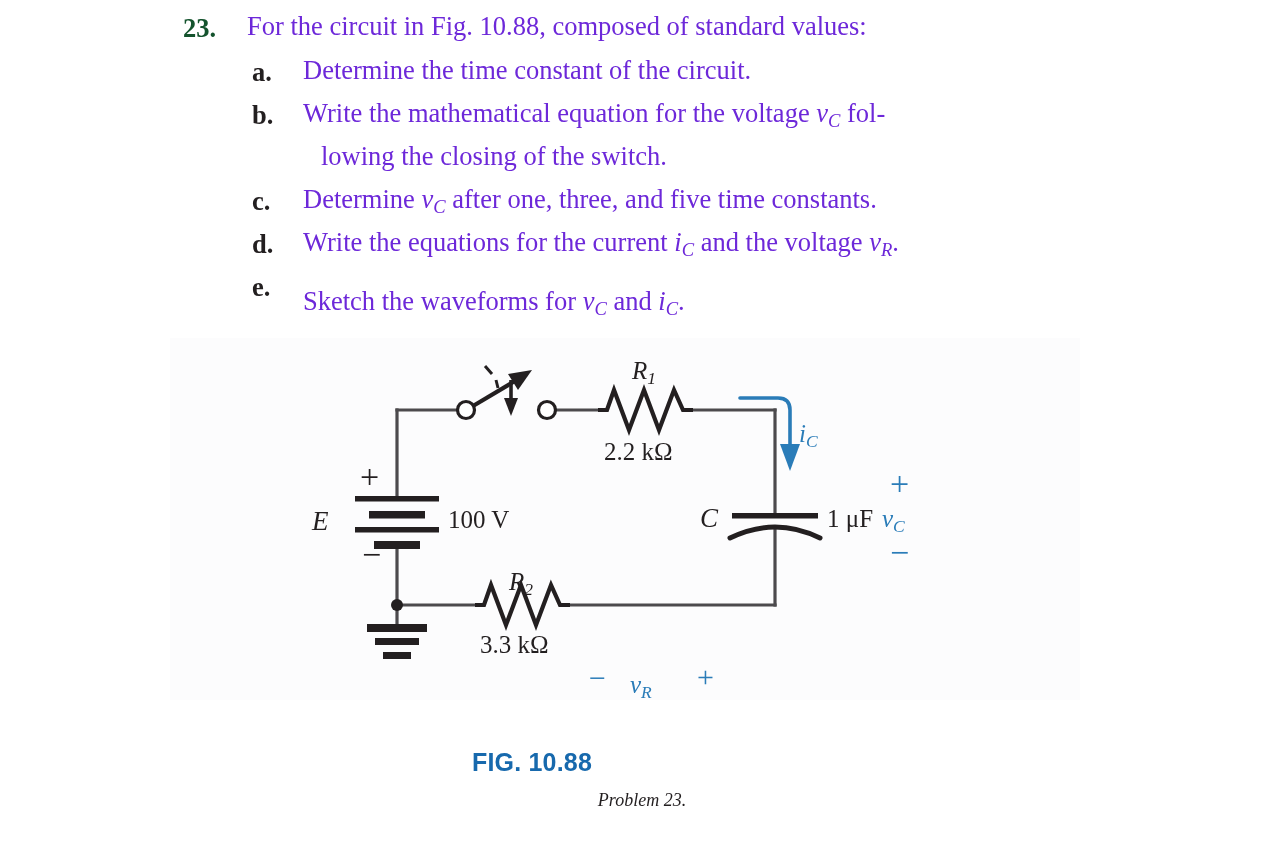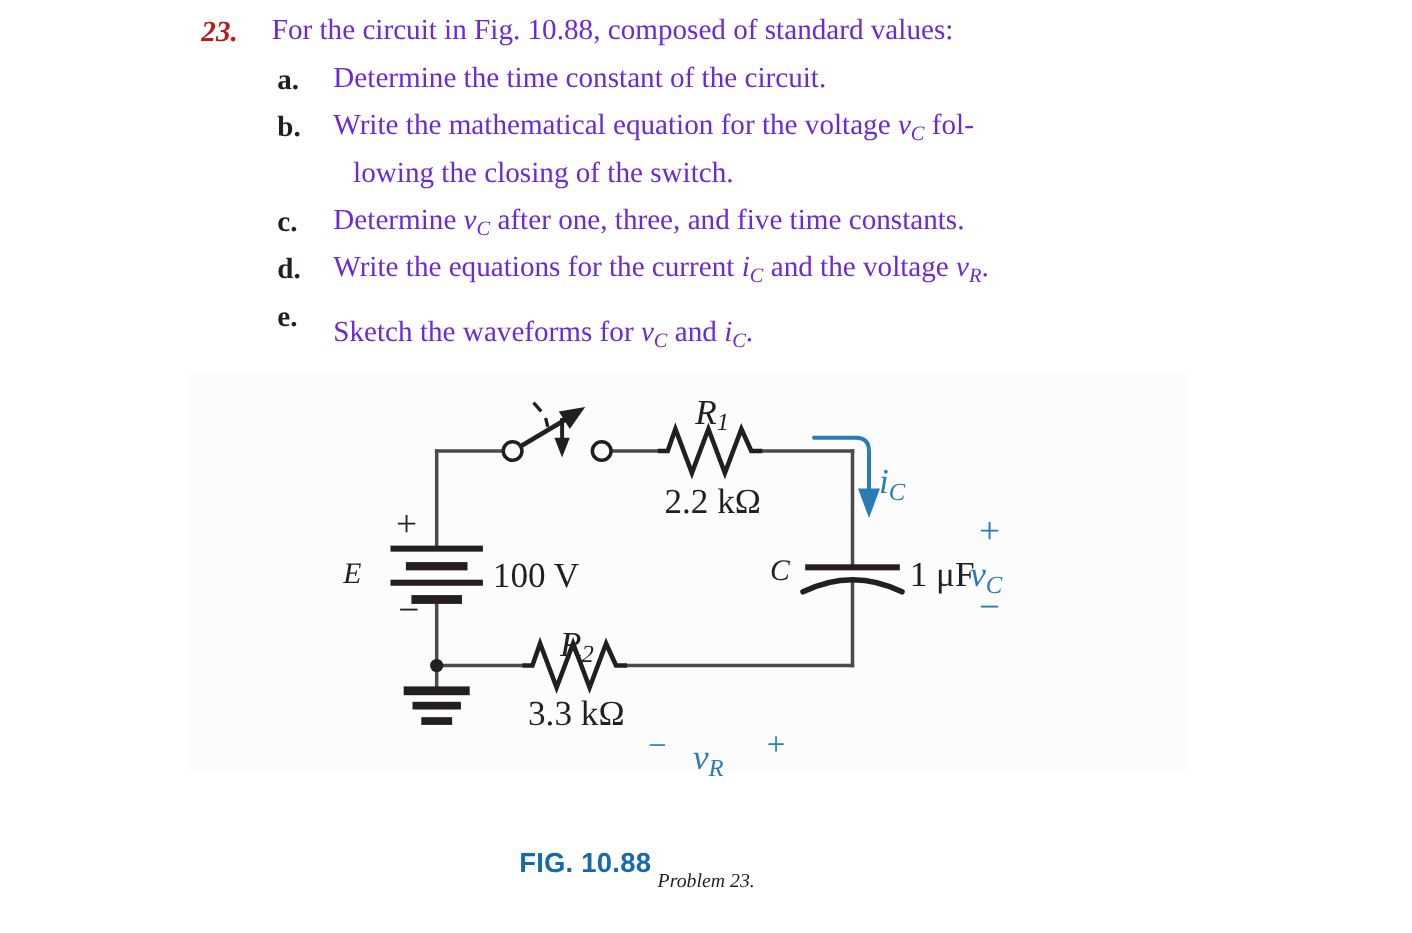--- a/index.html
+++ b/index.html
@@ -29,23 +29,22 @@
     font-family: "Liberation Serif", serif;
     font-size: 26.5px;
     line-height: 1;
     color: #6d28d9;
   }
   .prob-num {
     position: absolute;
     font-weight: bold;
     font-size: 26.5px;
     font-family: "Liberation Serif", serif;
-    color: #b91c1c;
-    white-space: nowrap;
-    font-style: italic;
+    color: #14532d;
+    white-space: nowrap;
   }
   .sub-label {
     position: absolute;
     font-weight: bold;
     font-size: 26.5px;
     font-family: "Liberation Serif", serif;
     color: #231f20;
     white-space: nowrap;
   }
   .mvar {
@@ -72,21 +71,21 @@
     position: absolute;
     left: 0;
     top: 0;
   }
 
   
   .clabel {
     position: absolute;
     white-space: nowrap;
     font-family: "Liberation Serif", serif;
-    font-size: 32px;
+    font-size: 25px;
     color: #231f20;
     line-height: 1;
   }
   .clabel-blue {
     color: #2a7cb8;
   }
   .sign {
     position: absolute;
     font-family: "Liberation Serif", serif;
     font-size: 30px;
@@ -99,21 +98,20 @@
   #caption-fig {
     position: absolute;
     width: 1064px;
     top: 748px;
     text-align: center;
     font-family: "Liberation Sans", sans-serif;
     font-weight: bold;
     font-size: 25px;
     color: #1769ad;
     letter-spacing: 0.2px;
-    margin-top: 23px;
   }
   #caption-prob {
     position: absolute;
     width: 1284px;
     top: 790px;
     text-align: center;
     font-family: "Liberation Serif", serif;
     font-style: italic;
     font-size: 18px;
     color: #231f20;

